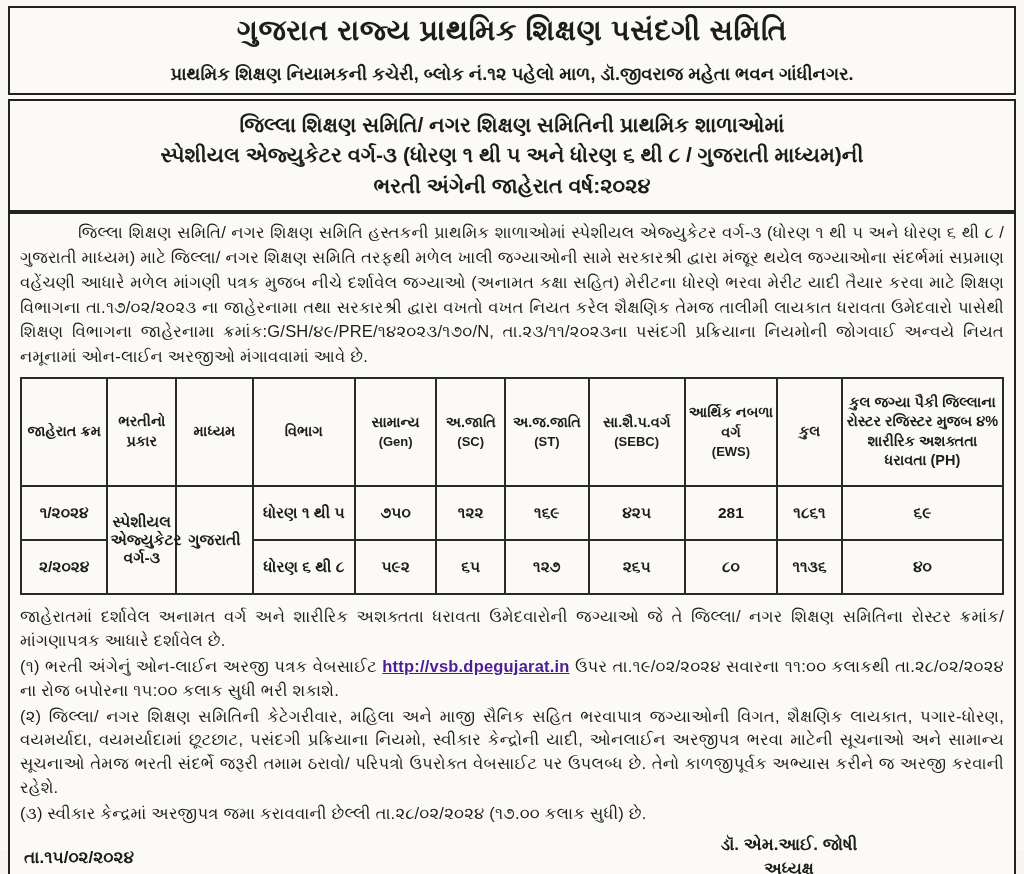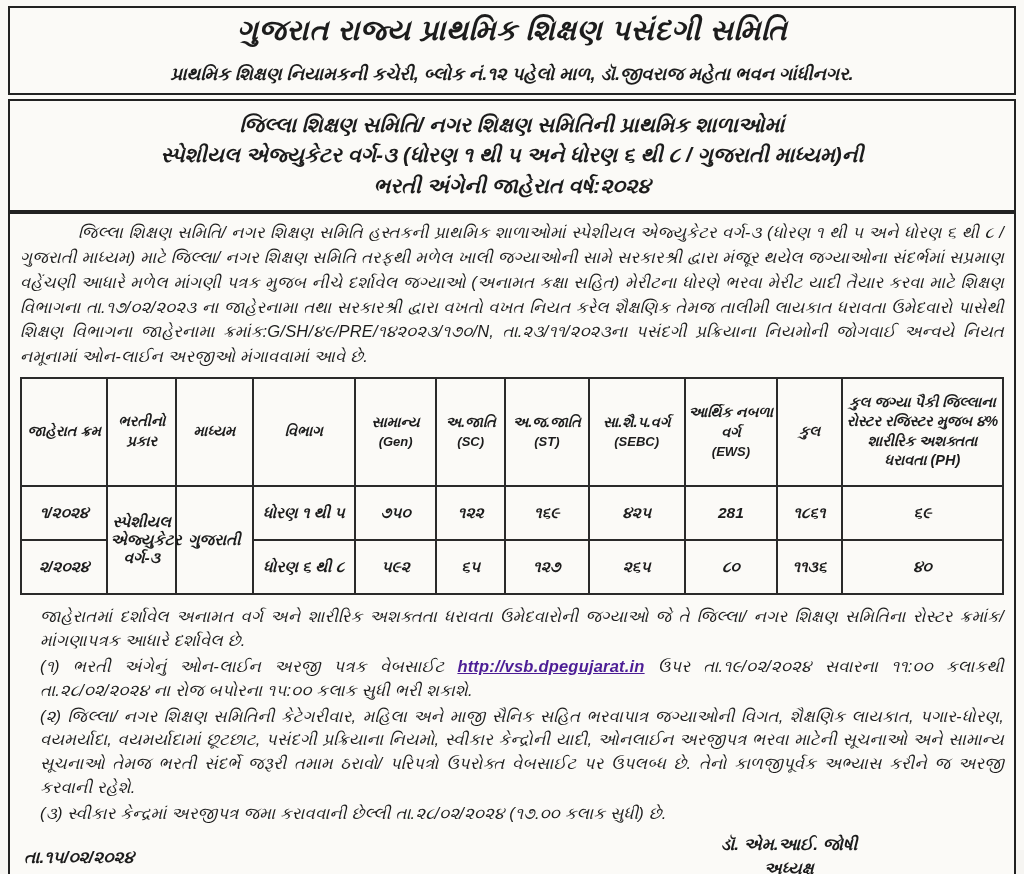--- a/index.html
+++ b/index.html
@@ -7,21 +7,20 @@
   body {
     font-family: "Liberation Sans", "DejaVu Sans", sans-serif;
     background: #f6f5f2;
     color: #1c1c1c;
   }
   .page {
     position: relative;
     width: 1024px; height: 850px;
     padding: 6px 8px;
     background: #faf9f6;
-    font-style: italic;
   }
   .box {
     border: 2px solid #222;
     background: #fbfaf7;
   }
   
   .header-box {
     text-align: center;
     padding: 6px 10px 8px 10px;
     margin-bottom: 4px;
@@ -90,21 +89,20 @@
     height: 54px;
   }
   
   .notes { margin-top: 10px; }
   .note {
     font-size: 16.5px;
     line-height: 1.45;
     text-align: justify;
     letter-spacing: 0.2px;
     margin-bottom: 2px;
-    margin-left: 20px;
   }
   .note a.weblink {
     font-weight: bold;
     text-decoration: underline;
   }
   
   .footer {
     position: relative;
     height: 128px;
     margin-top: 8px;

